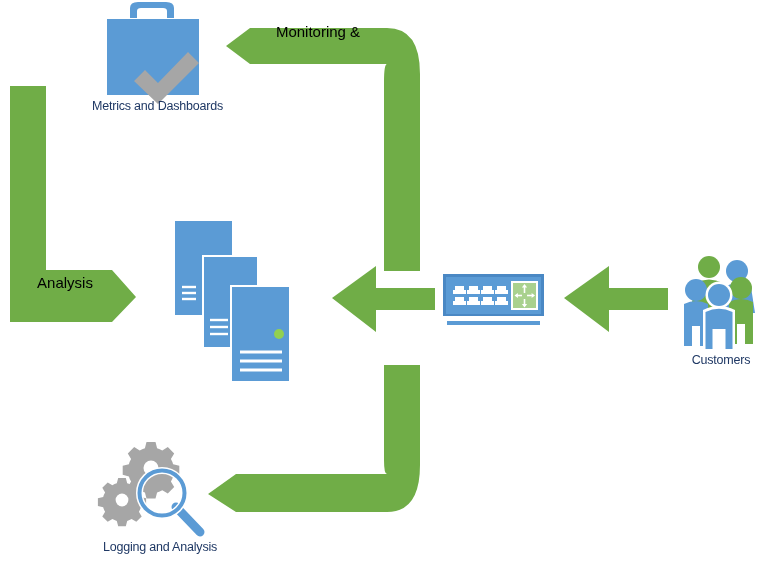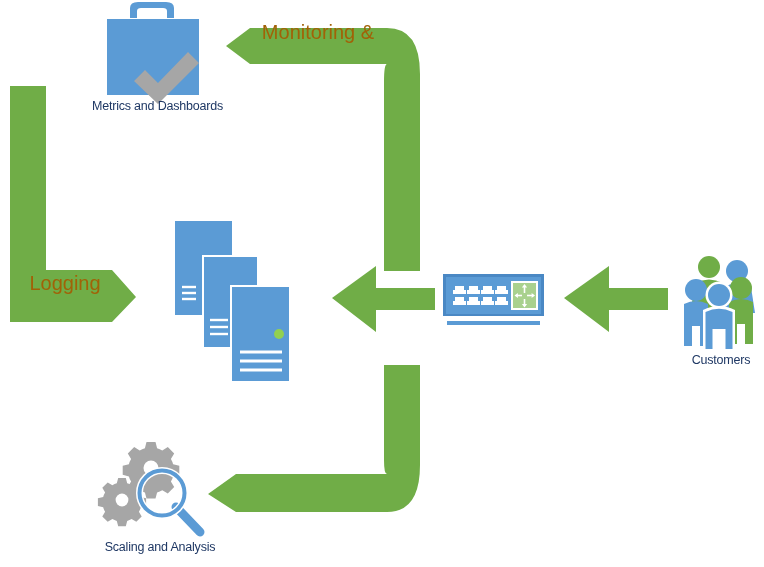--- a/index.html
+++ b/index.html
@@ -28,23 +28,23 @@
     position: absolute;
     color: #1F3864;
     font-family: "Liberation Sans", sans-serif;
     font-size: 12.5px;
     letter-spacing: -0.2px;
     white-space: nowrap;
     text-align: center;
   }
   .arrow-text {
     position: absolute;
-    color: #a16207;
+    color: #000000;
     font-family: "Liberation Sans", sans-serif;
-    font-size: 20px;
+    font-size: 15px;
     line-height: 18px;
     white-space: nowrap;
     text-align: center;
   }
 </style>
 </head>
 <body>
 
 <div id="canvas">
 
@@ -231,22 +231,22 @@
         <circle cx="162" cy="493" r="22.5" fill="none" stroke="#5B9BD5" stroke-width="4"></circle>
       </g>
     </g>
   </svg>
 
   <div class="arrow-text" style="left:248px; top:23px; width:140px;">
     <div>Monitoring &amp;</div>
   </div>
 
   <div class="arrow-text" style="left:10px; top:274px; width:110px;">
-    <div>Logging</div>
+    <div>Analysis</div>
   </div>
 
   <div class="lbl" style="left:85px; top:99px; width:145px;">Metrics and Dashboards</div>
 
-  <div class="lbl" style="left:90px; top:540px; width:140px;">Scaling and Analysis</div>
+  <div class="lbl" style="left:90px; top:540px; width:140px;">Logging and Analysis</div>
 
   <div class="lbl" style="left:676px; top:353px; width:90px;">Customers</div>
 
 </div>
 
 </body></html>

